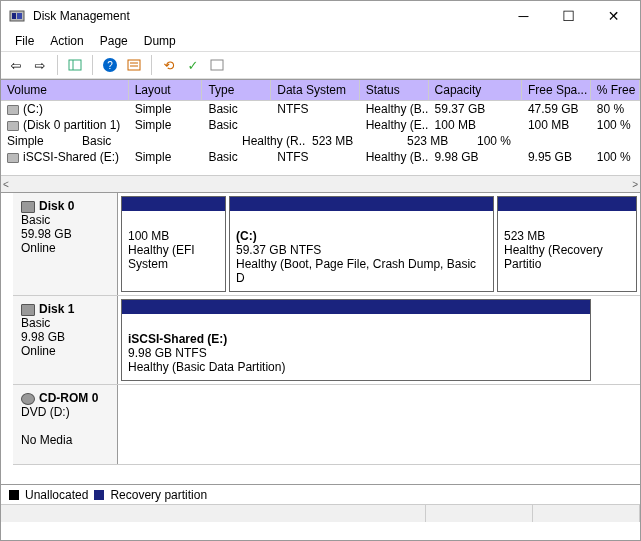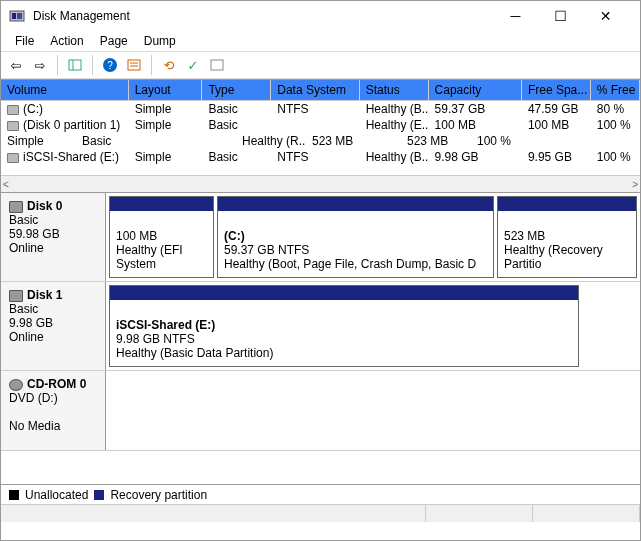--- a/index.html
+++ b/index.html
@@ -1,43 +1,43 @@
 <!DOCTYPE html>
 <html><head>
 <meta charset="utf-8">
 <style>
 * { box-sizing: border-box; margin: 0; padding: 0; }
 body { font-family: "Segoe UI", Tahoma, sans-serif; font-size: 12px; background: #fff; color: #000; width: 641px; height: 541px; overflow: hidden; border: 1px solid #999; }
-.titlebar { display: flex; align-items: center; height: 30px; background: #fff; padding: 0 12px 0 8px; }
+.titlebar { display: flex; align-items: center; height: 30px; background: #fff; padding: 0 4px 0 8px; }
 .titlebar .icon { width: 16px; height: 16px; margin-right: 8px; display: flex; align-items: center; justify-content: center; }
 .titlebar .title { flex: 1; font-size: 12px; }
 .winbtn { width: 45px; height: 30px; display: flex; align-items: center; justify-content: center; font-size: 14px; }
 .menubar { display: flex; height: 20px; padding: 0 6px; gap: 0; align-items: center; }
 .menuitem { padding: 2px 8px; }
 .toolbar { display: flex; height: 28px; border-top: 1px solid #ddd; border-bottom: 1px solid #ddd; align-items: center; padding: 0 4px; gap: 2px; }
 .tbbtn { width: 22px; height: 22px; border: 1px solid transparent; display: flex; align-items: center; justify-content: center; font-size: 13px; }
 .tbsep { width: 1px; height: 20px; background: #ccc; margin: 0 4px; }
 .content { height: calc(541px - 30px - 20px - 28px - 20px - 18px); display: flex; flex-direction: column; border-top: 1px solid #999; }
 .volumelist { width: 100%; }
-.volhead { display: flex; background: #3b82f6; border-bottom: 1px solid #ccc; }
+.volhead { display: flex; background: #c4b5fd; border-bottom: 1px solid #ccc; }
 .volhead > div { border-right: 1px solid #ccc; padding: 3px 6px; font-size: 12px; white-space: nowrap; overflow: hidden; }
 .volrow { display: flex; }
 .volrow > div { padding: 1px 6px; font-size: 12px; white-space: nowrap; overflow: hidden; }
 .col-vol { width: 130px; }
 .col-layout { width: 75px; }
 .col-type { width: 70px; }
 .col-fs { width: 90px; }
 .col-status { width: 70px; }
 .col-cap { width: 95px; }
 .col-free { width: 70px; }
 .col-pct { width: 50px; }
 .volicon { display: inline-block; width: 12px; height: 10px; background: #bbb; border: 1px solid #777; margin-right: 4px; vertical-align: middle; border-radius: 1px; }
 .hscroll { height: 17px; background: #f0f0f0; border-top: 1px solid #ccc; display: flex; justify-content: space-between; align-items: center; padding: 0 2px; margin-top: 10px; }
 .hscroll span { font-size: 10px; color: #666; }
-.diskmap { flex: 1; overflow: auto; border-top: 1px solid #999; }
+.diskmap { flex: 1; overflow: auto; border-top: 1px solid #999; padding-left: 12px; }
 .diskrow { display: flex; border-bottom: 1px solid #ccc; min-height: 80px; }
 .diskinfo { width: 105px; padding: 6px 8px; border-right: 1px solid #999; background: #f5f5f5; }
 .diskinfo .diskicon { display: inline-block; width: 14px; height: 12px; background: #999; border: 1px solid #555; margin-right: 4px; vertical-align: middle; border-radius: 1px; }
 .diskinfo b { font-size: 12px; }
 .diskparts { flex: 1; display: flex; padding: 3px; gap: 3px; }
 .part { border: 1px solid #666; display: flex; flex-direction: column; }
 .partbar { height: 14px; background: #1a237e; }
 .partbody { padding: 18px 6px 6px 6px; font-size: 12px; flex: 1; }
 .legend { height: 20px; border-top: 1px solid #999; display: flex; align-items: center; padding: 0 8px; gap: 6px; font-size: 12px; }
 .lgsq { display: inline-block; width: 10px; height: 10px; }

